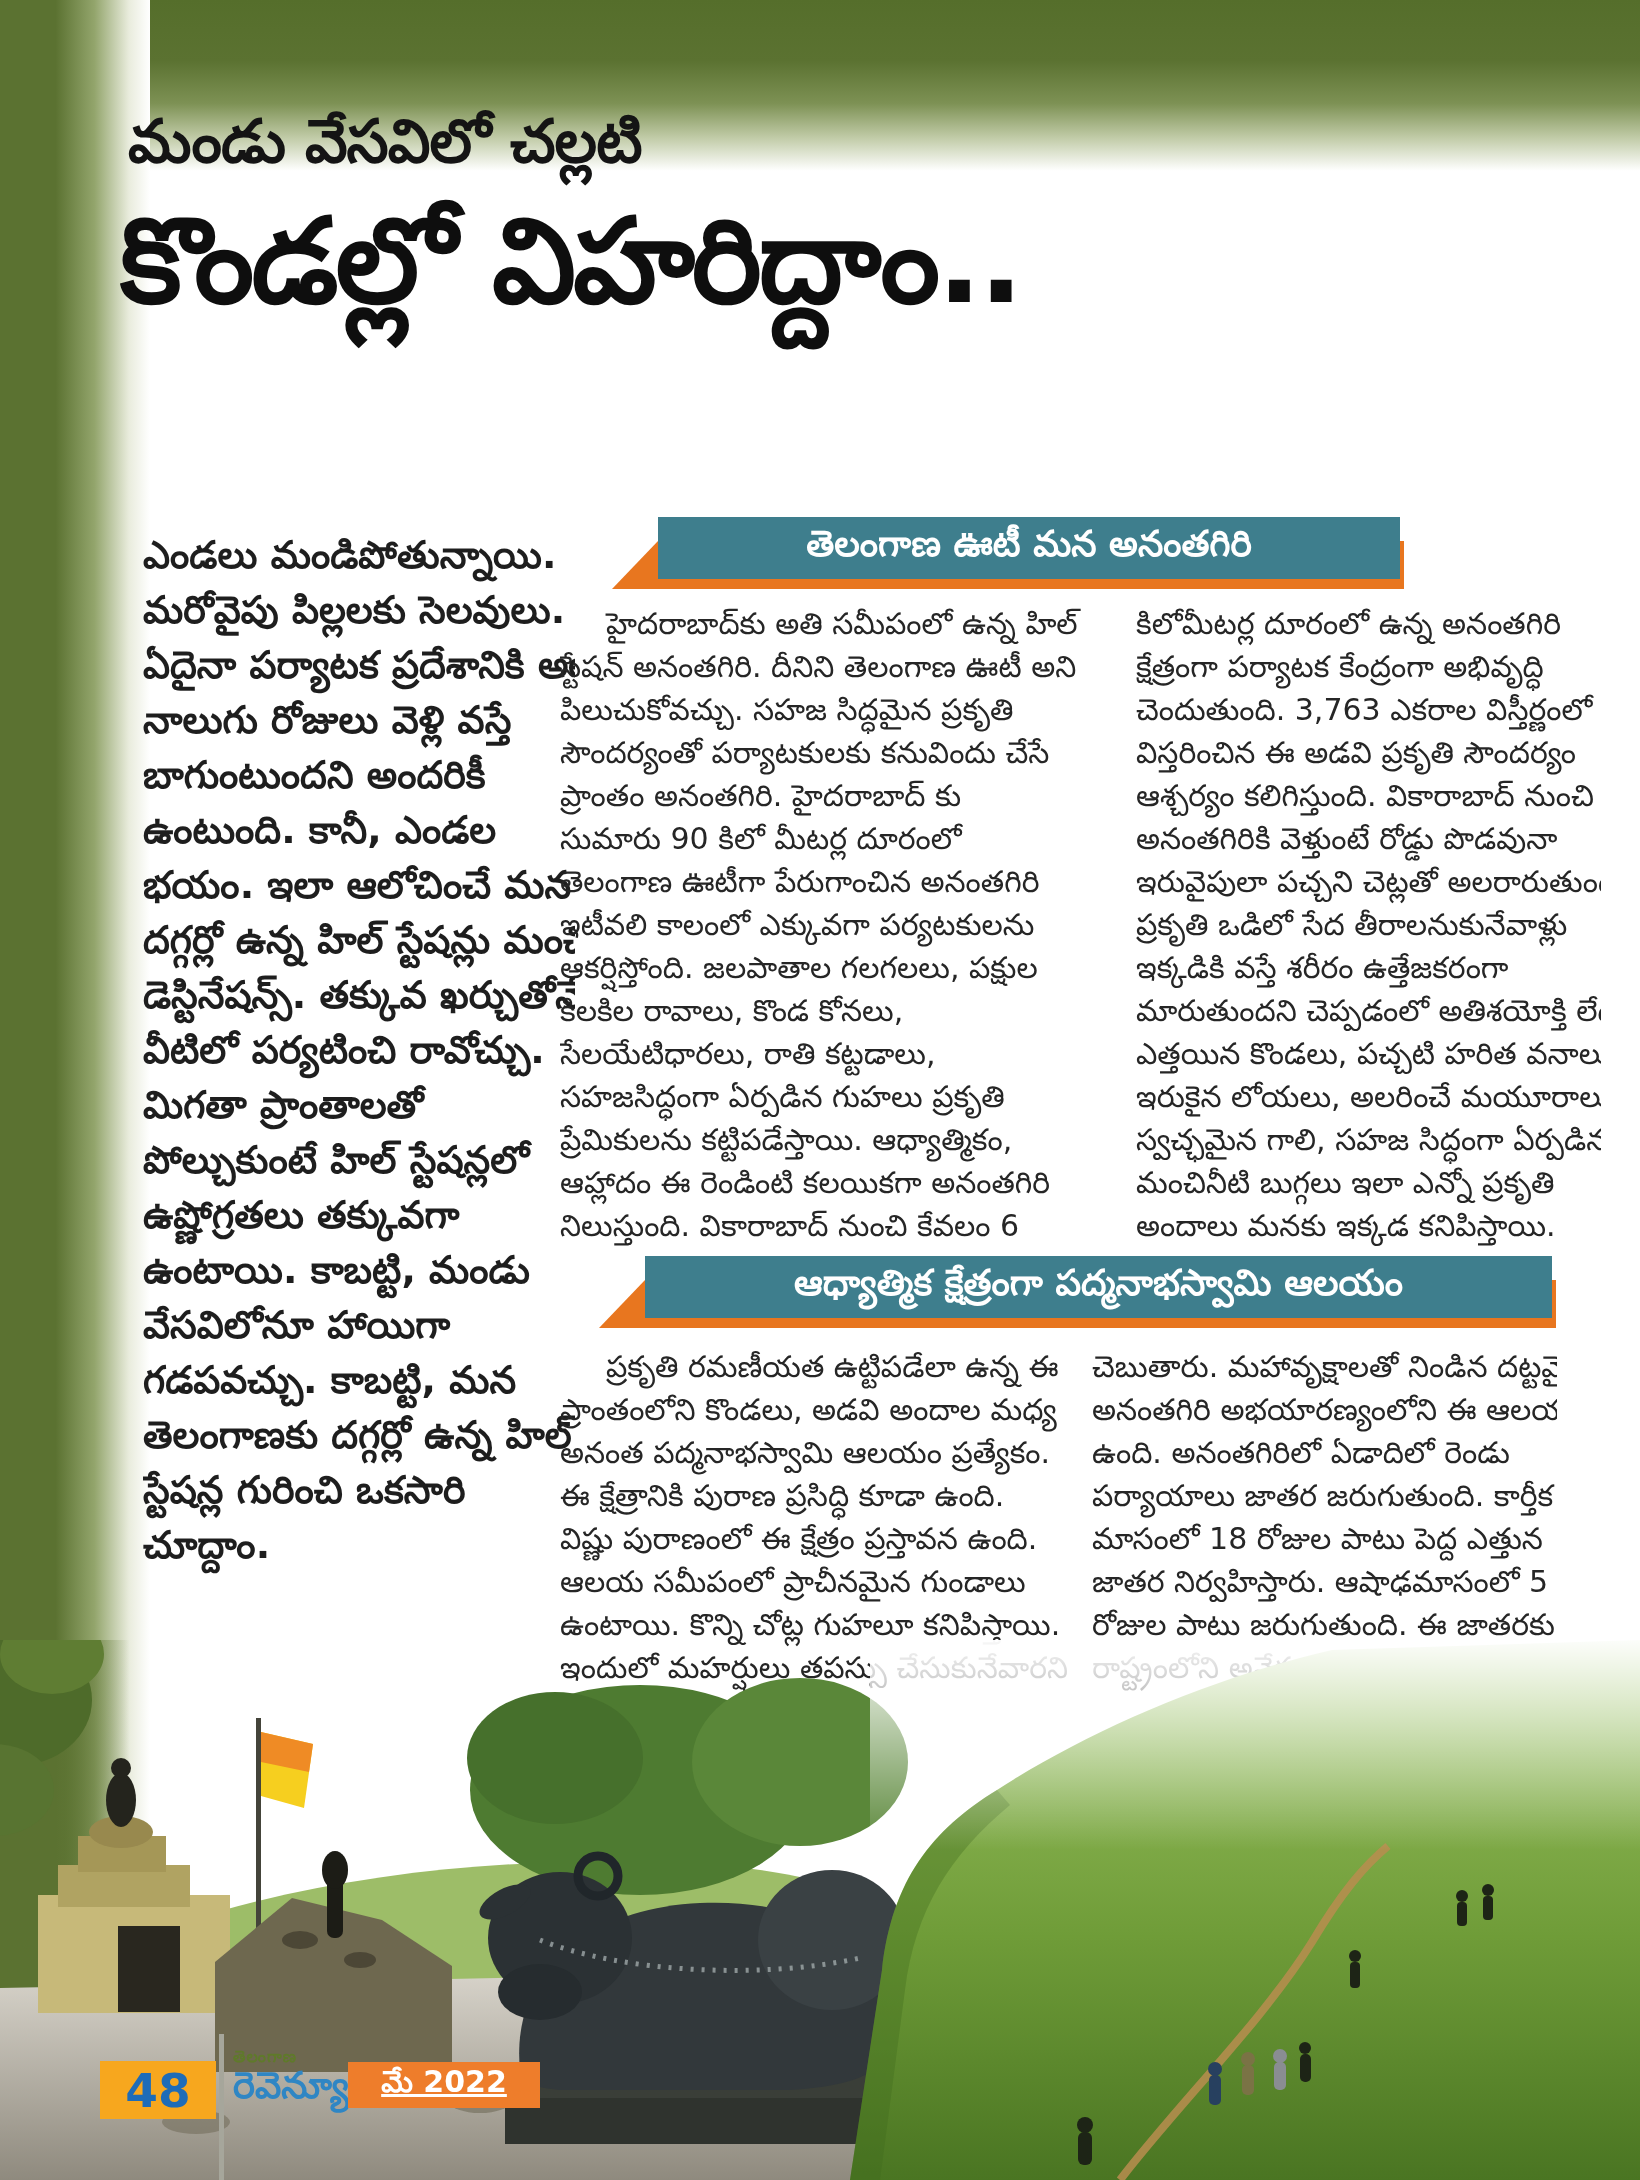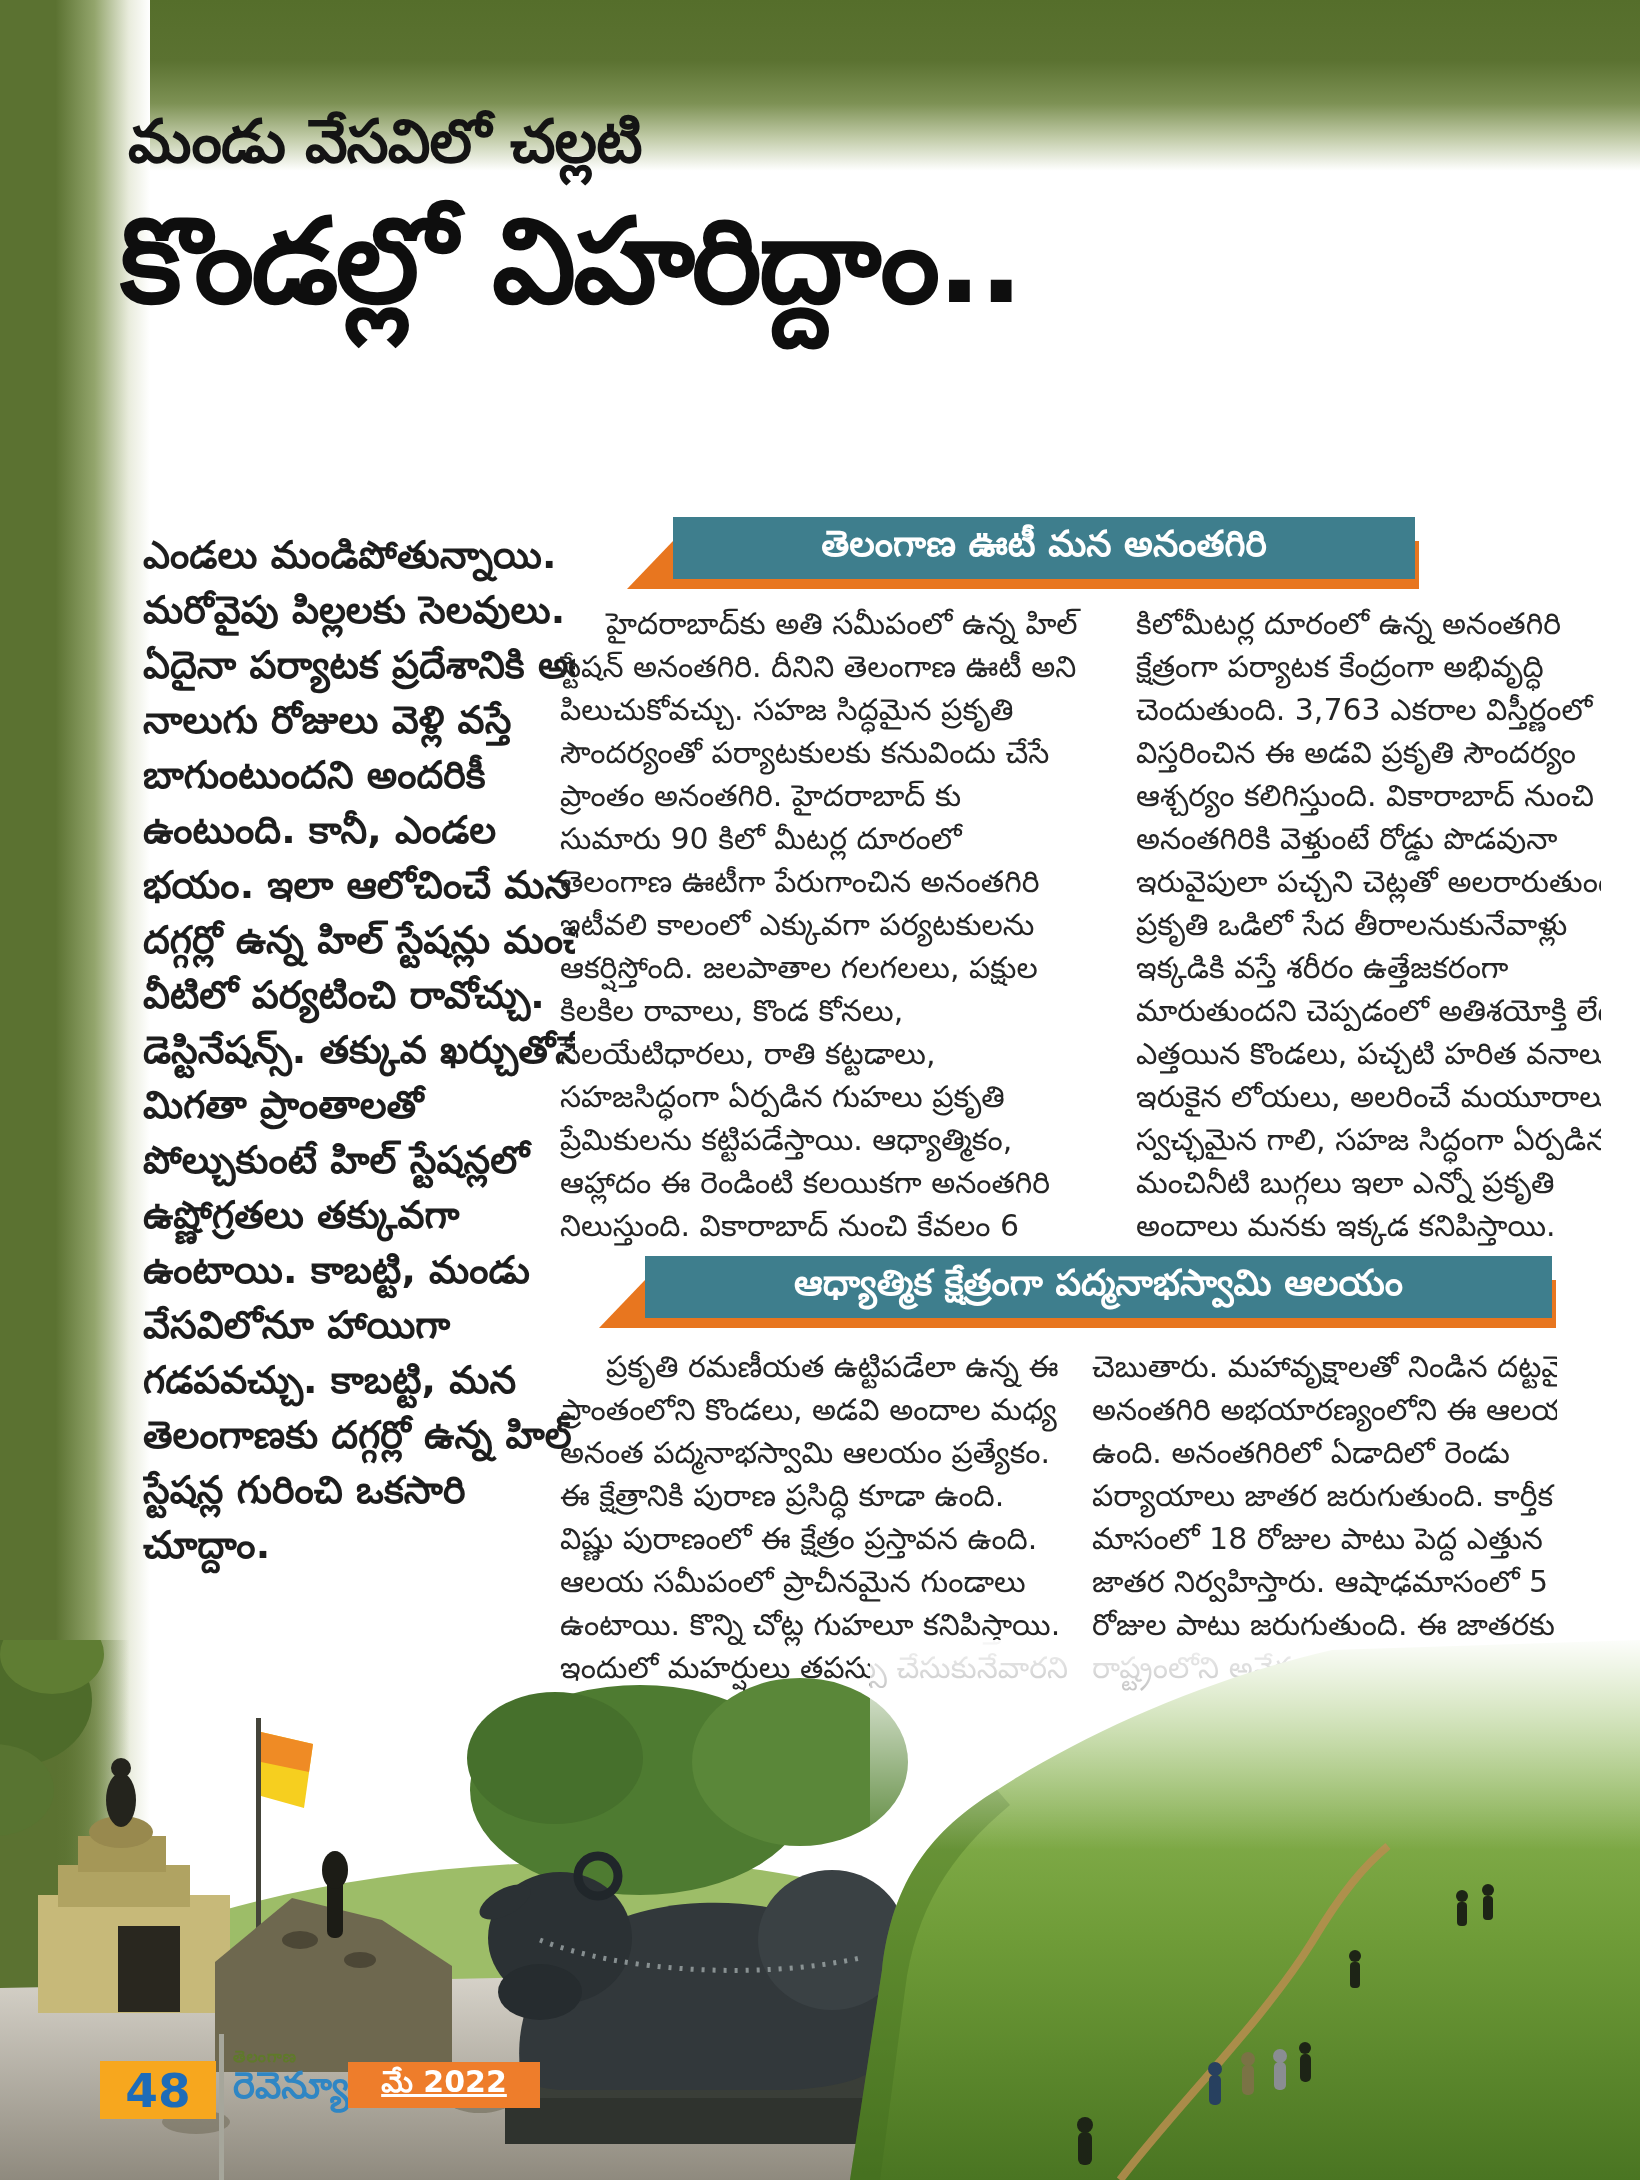--- a/index.html
+++ b/index.html
@@ -27,21 +27,21 @@
     font-size:118px; font-weight:900; color:#0e0e0e; white-space:nowrap; letter-spacing:-3px;
   }
   
   .intro-col{
     position:absolute; left:143px; top:528px; width:432px; height:1070px; overflow:hidden;
     font-size:38px; line-height:55px; font-weight:700; color:#1e1e1e;
   }
   .intro-col .line{white-space:nowrap;}
   
   .banner{position:absolute; height:62px;}
-  .banner1{left:658px; top:517px; width:742px;margin-left:15px;}
+  .banner1{left:658px; top:517px; width:742px;}
   .banner2{left:645px; top:1256px; width:907px;}
   .banner-orange{
     position:absolute; left:-46px; top:24px; right:-4px; bottom:-10px;
     background:var(--orange,#e8761f);
     clip-path:polygon(46px 0,100% 0,100% 100%,0 100%);
   }
   .banner-teal{
     position:absolute; inset:0; background:var(--teal,#3e7e8d);
     display:flex; align-items:center; justify-content:center;
     color:#ffffff; font-size:36px; font-weight:700; white-space:nowrap; overflow:hidden;
@@ -87,22 +87,22 @@
 
   <div class="intro-col">
       <div class="line">ఎండలు మండిపోతున్నాయి.</div>
       <div class="line">మరోవైపు పిల్లలకు సెలవులు.</div>
       <div class="line">ఏదైనా పర్యాటక ప్రదేశానికి అలా</div>
       <div class="line">నాలుగు రోజులు వెళ్లి వస్తే</div>
       <div class="line">బాగుంటుందని అందరికీ</div>
       <div class="line">ఉంటుంది. కానీ, ఎండల</div>
       <div class="line">భయం. ఇలా ఆలోచించే మన</div>
       <div class="line">దగ్గర్లో ఉన్న హిల్ స్టేషన్లు మంచి</div>
+      <div class="line">డెస్టినేషన్స్. తక్కువ ఖర్చుతోనే</div>
       <div class="line">వీటిలో పర్యటించి రావోచ్చు.</div>
-      <div class="line">డెస్టినేషన్స్. తక్కువ ఖర్చుతోనే</div>
       <div class="line">మిగతా ప్రాంతాలతో</div>
       <div class="line">పోల్చుకుంటే హిల్ స్టేషన్లలో</div>
       <div class="line">ఉష్ణోగ్రతలు తక్కువగా</div>
       <div class="line">ఉంటాయి. కాబట్టి, మండు</div>
       <div class="line">వేసవిలోనూ హాయిగా</div>
       <div class="line">గడపవచ్చు. కాబట్టి, మన</div>
       <div class="line">తెలంగాణకు దగ్గర్లో ఉన్న హిల్</div>
       <div class="line">స్టేషన్ల గురించి ఒకసారి</div>
       <div class="line">చూద్దాం.</div>
     </div>

